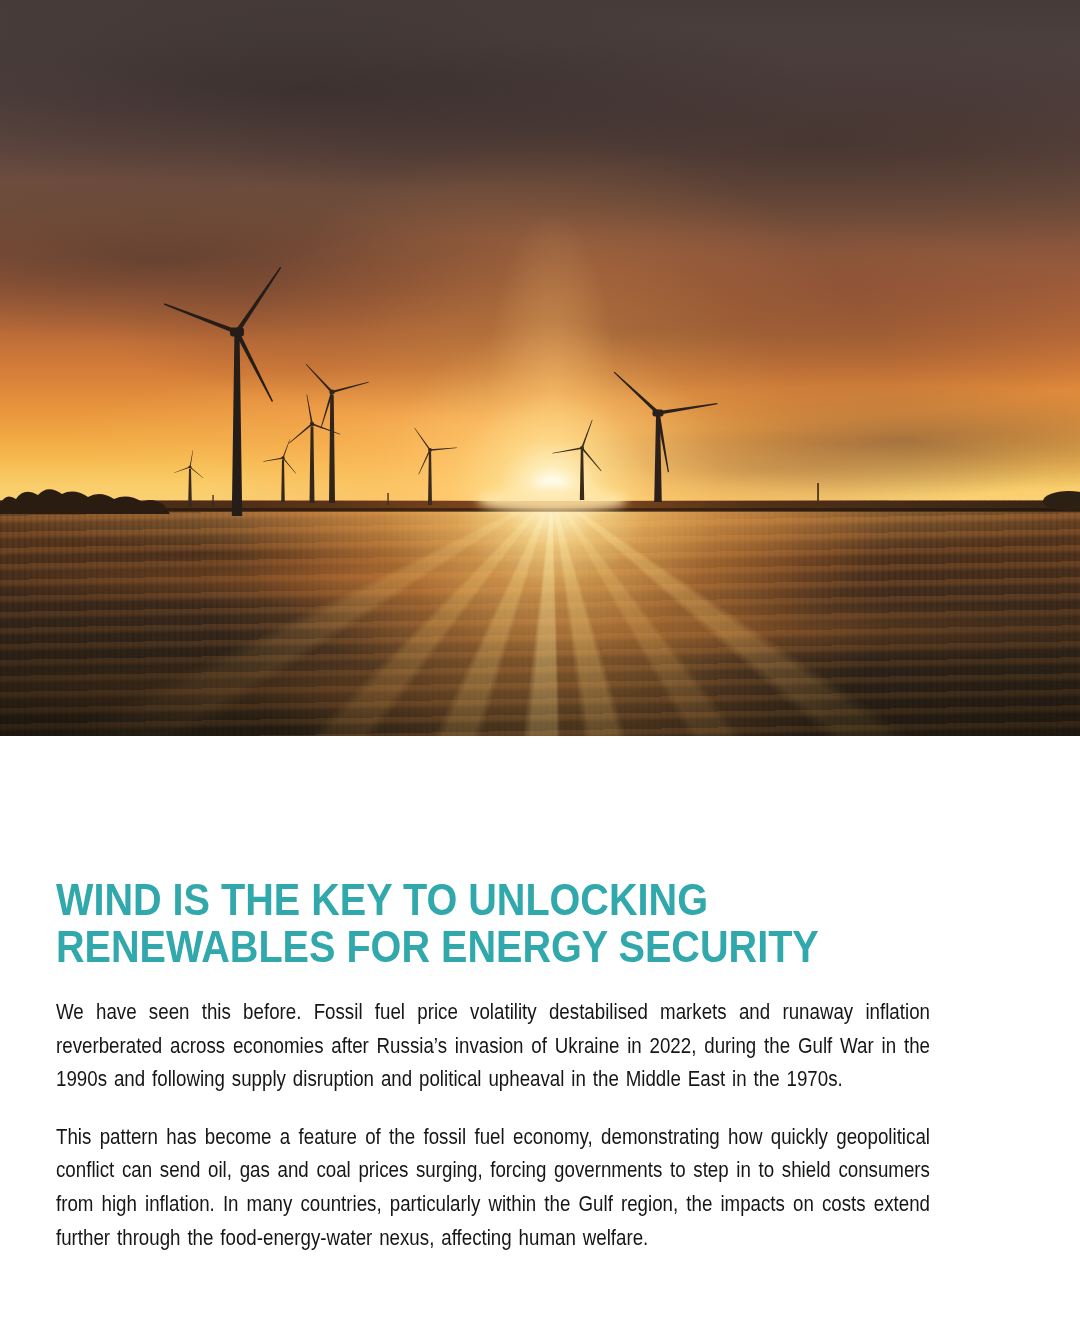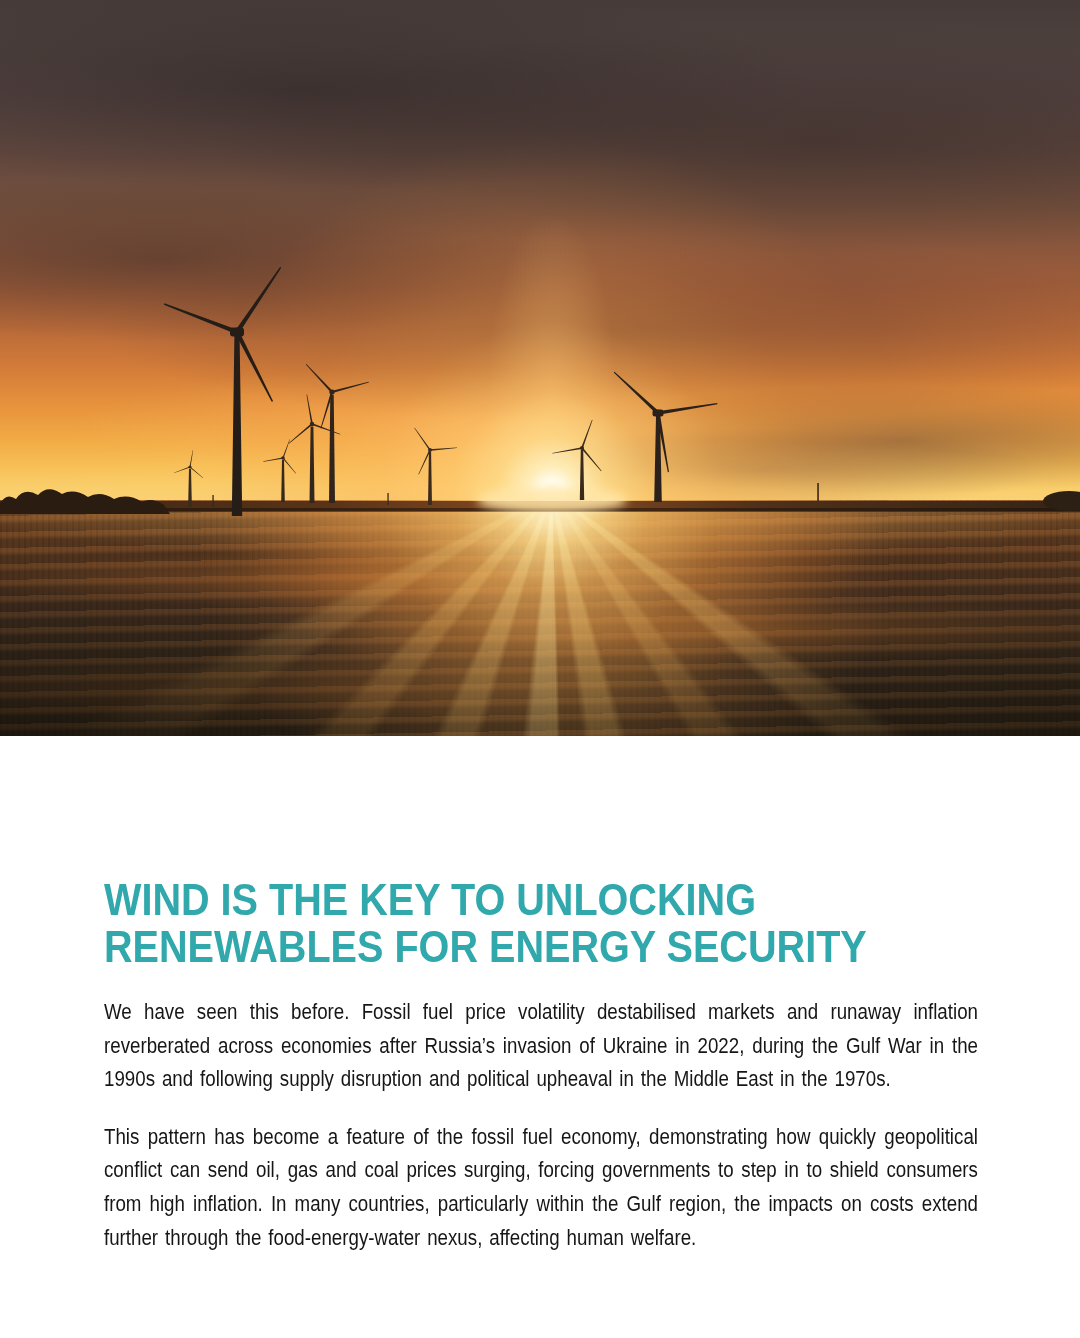--- a/index.html
+++ b/index.html
@@ -65,21 +65,21 @@
       rgba(255,200,100,0.30) 80deg 86deg, transparent 88deg 98deg,
       rgba(255,180,80,0.25) 100deg 105deg, transparent 107deg 118deg,
       rgba(255,190,90,0.20) 120deg 124deg, transparent 126deg 360deg);
     -webkit-mask-image: radial-gradient(ellipse 620px 420px at 552px 22px, #000 0%, rgba(0,0,0,0.75) 40%, rgba(0,0,0,0.30) 70%, transparent 100%);
     mask-image: radial-gradient(ellipse 620px 420px at 552px 22px, #000 0%, rgba(0,0,0,0.75) 40%, rgba(0,0,0,0.30) 70%, transparent 100%);
   }
 
   .scene { position: absolute; left: 0; top: 0; width: 1080px; height: 736px; }
 
   
-  .content { position: relative; padding-left: 104px; }
+  .content { position: relative; padding-left: 56px; }
   .title {
     margin: 140px 0 0 0;
     color: var(--accent, #31a8ac);
     font-size: 44px; line-height: 47px; font-weight: 700; letter-spacing: 0;
     transform: scaleX(0.90); transform-origin: left top;
     white-space: nowrap;
   }
   .title span { display: block; }
   .copy {
     width: 1027px;

